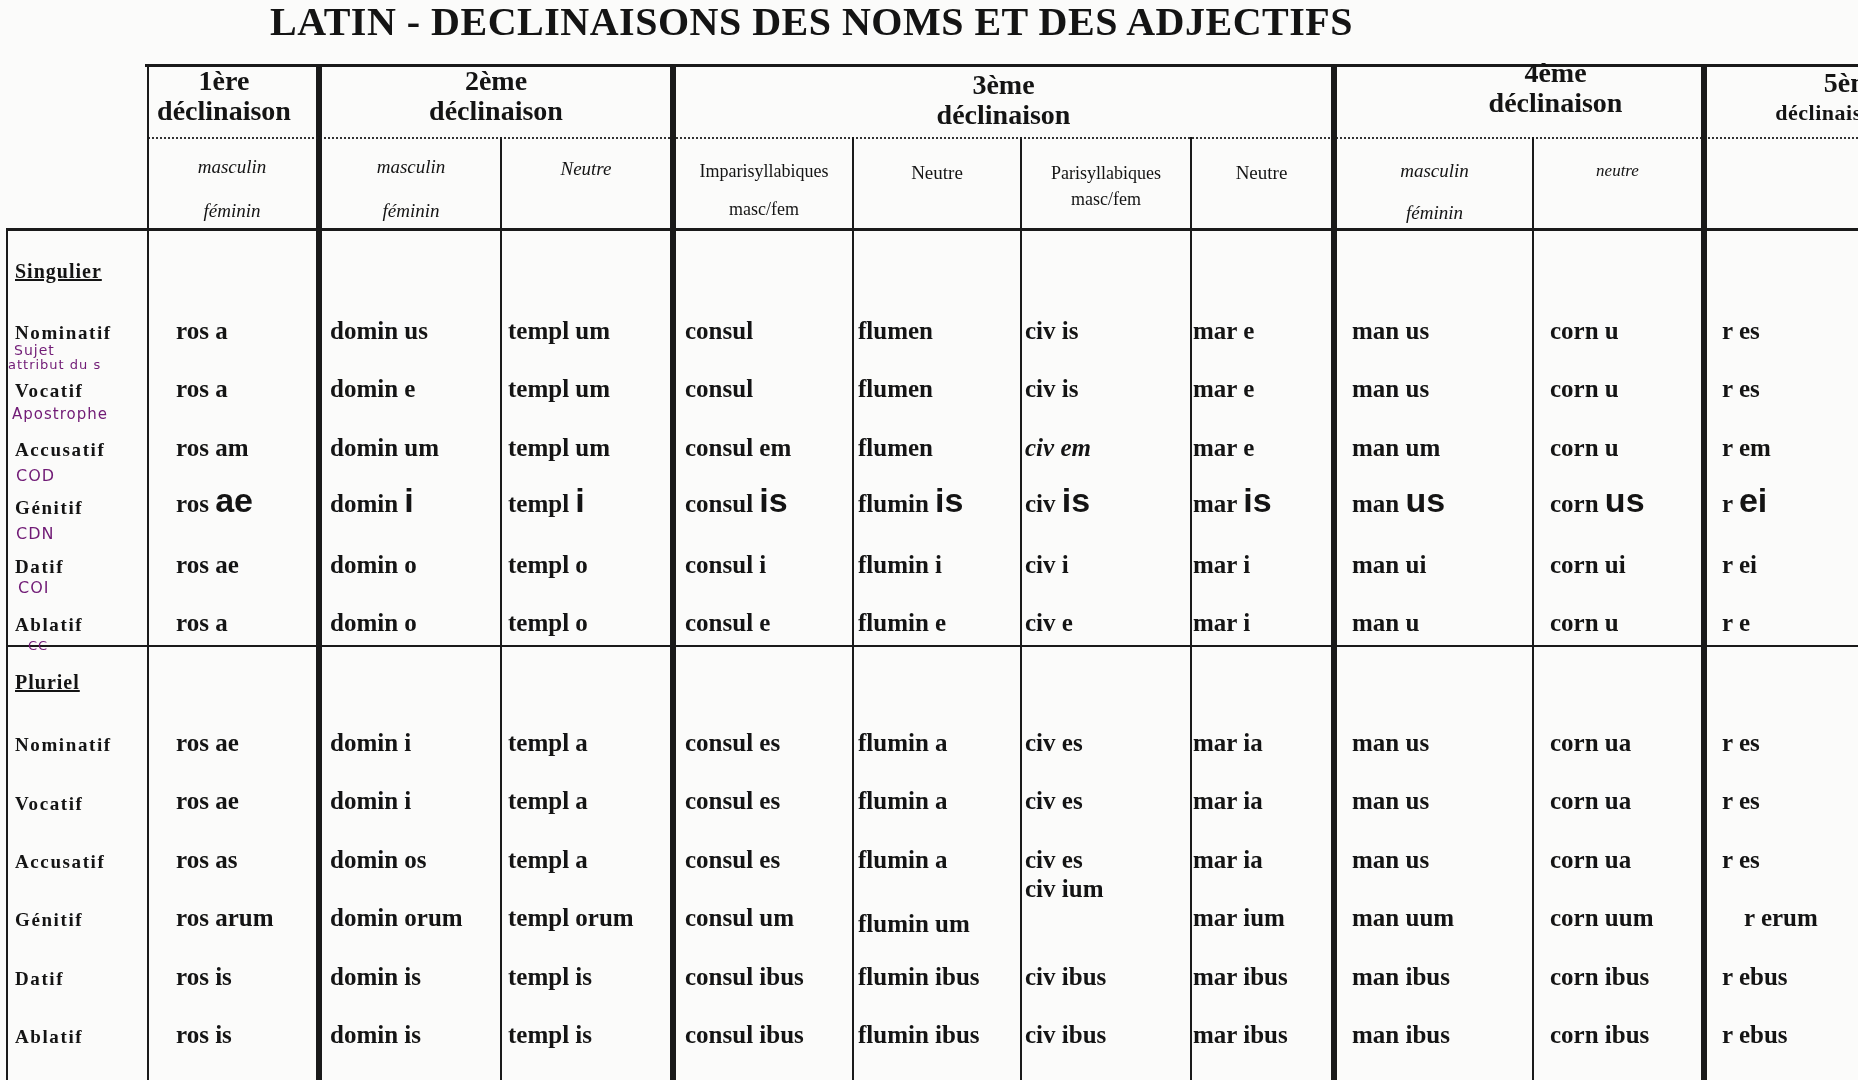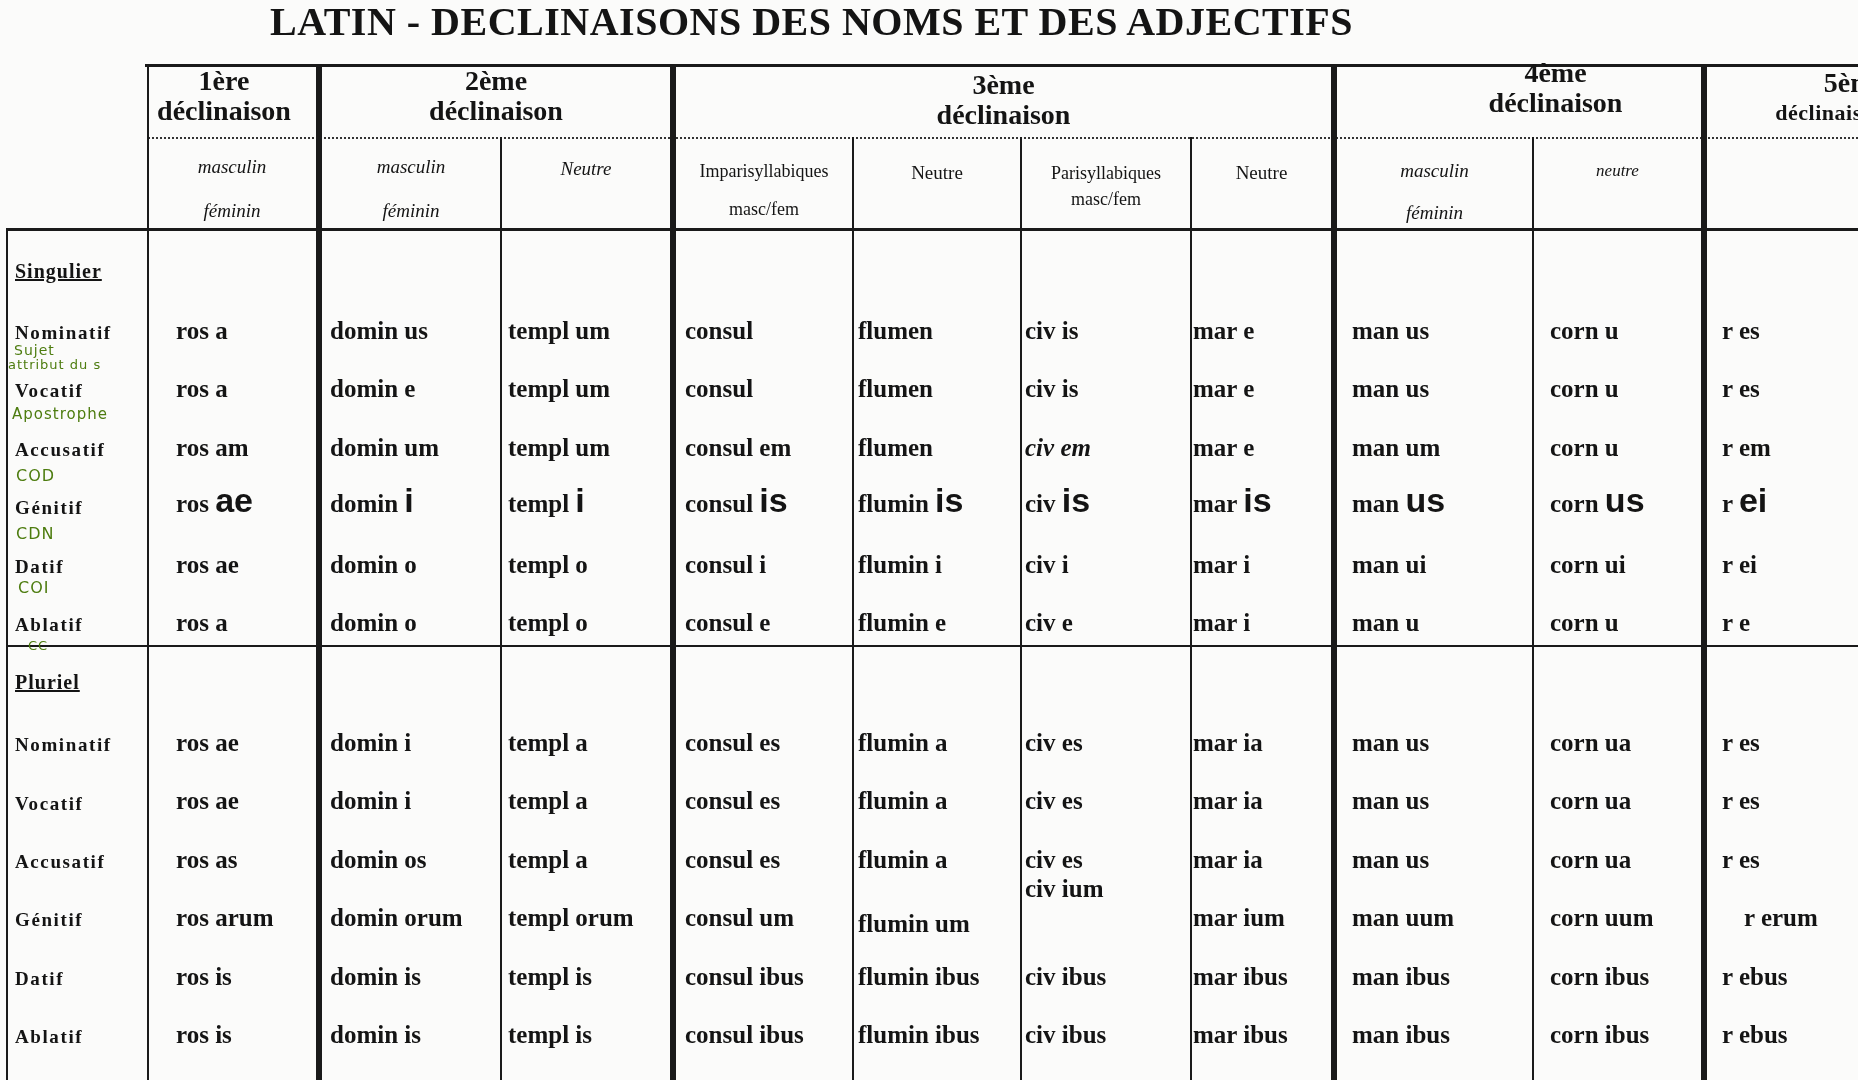--- a/index.html
+++ b/index.html
@@ -31,21 +31,21 @@
   .sub-head .line { display:block; }
   .case-label {
     position:absolute; left:15px; font-weight:bold; font-size:19px;
     letter-spacing:1.6px; white-space:nowrap;
   }
   .section-label {
     position:absolute; left:15px; font-weight:bold; font-size:20px;
     text-decoration:underline; letter-spacing:1px;
   }
   .note {
-    position:absolute; left:12px; color:#4d7c0f;
+    position:absolute; left:12px; color:#701a75;
     font-family:"DejaVu Sans", sans-serif; font-size:16px; line-height:15px;
     white-space:nowrap; letter-spacing:1px;
   }
   .cell {
     position:absolute; font-weight:bold; font-size:25px; white-space:nowrap;
     line-height:30px;
   }
   .cell .stem { }
   .cell .end { }
   .cell.big .end {

